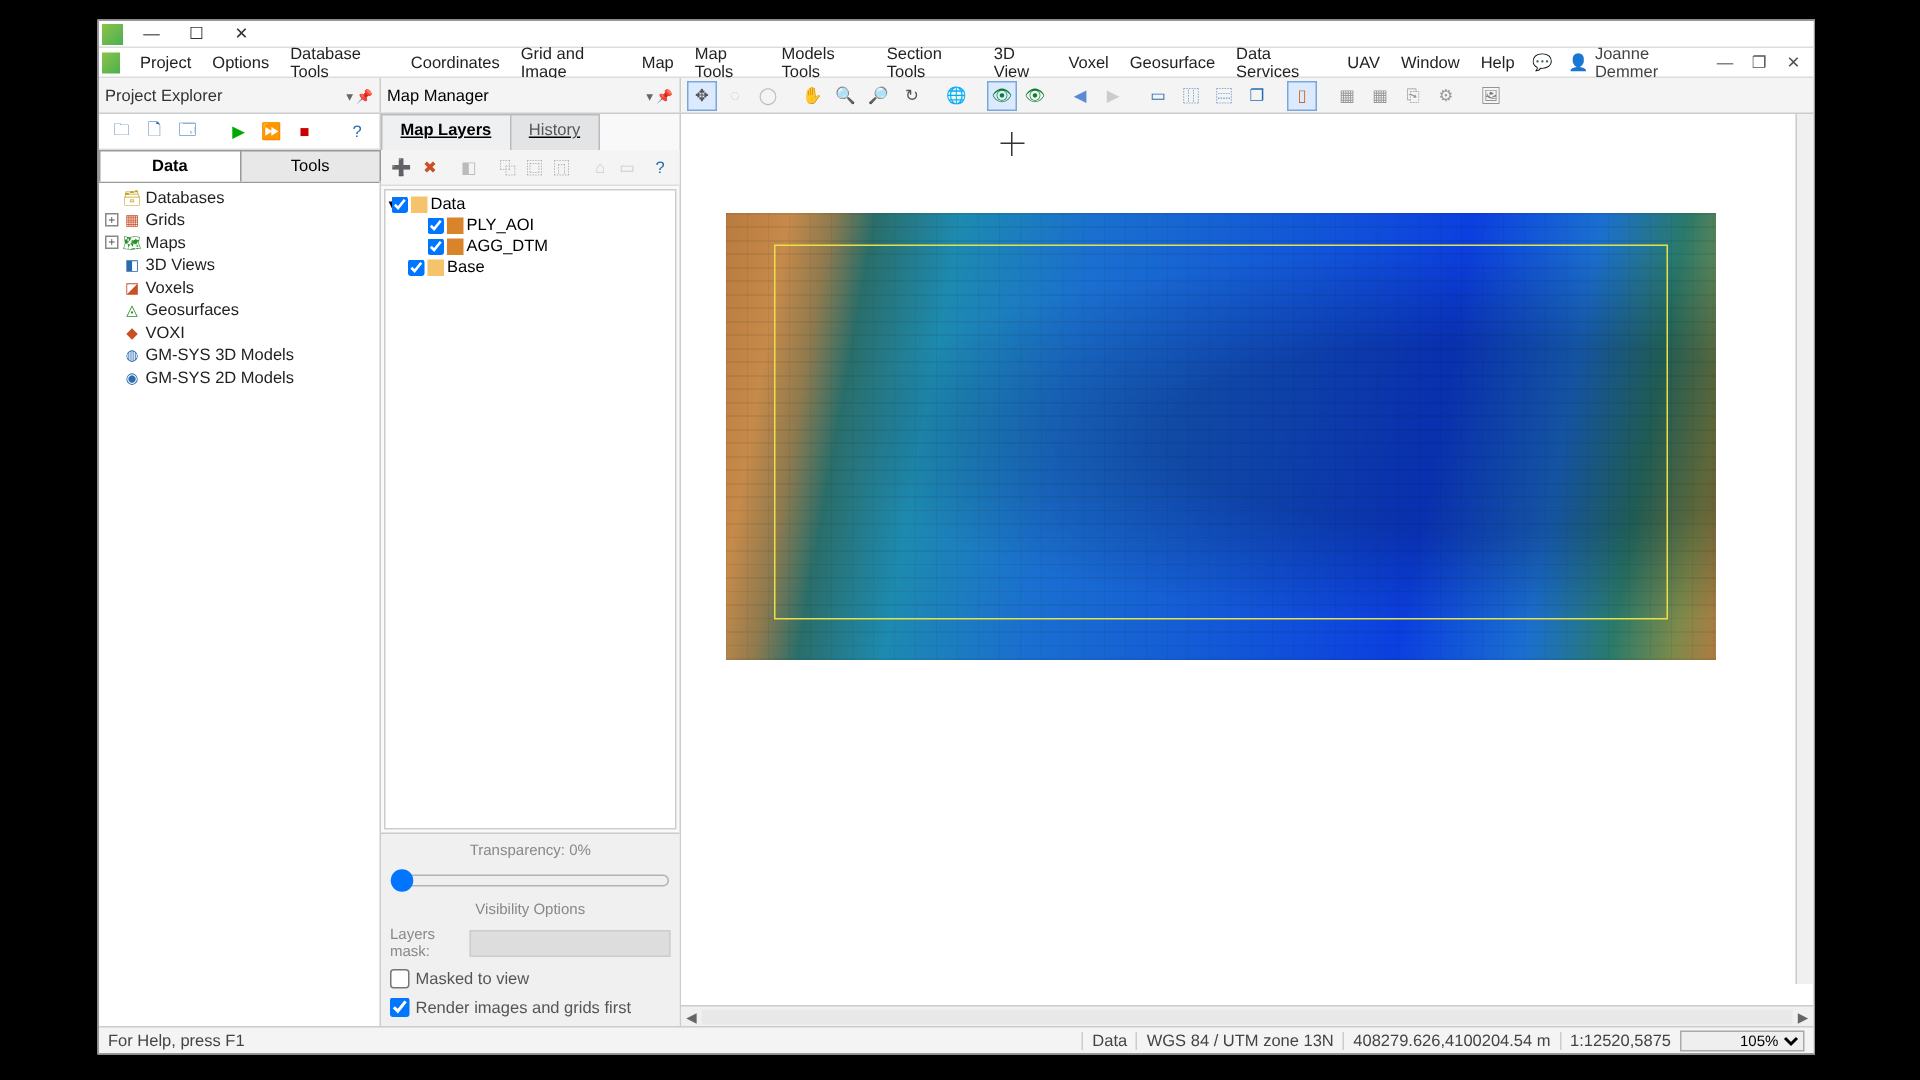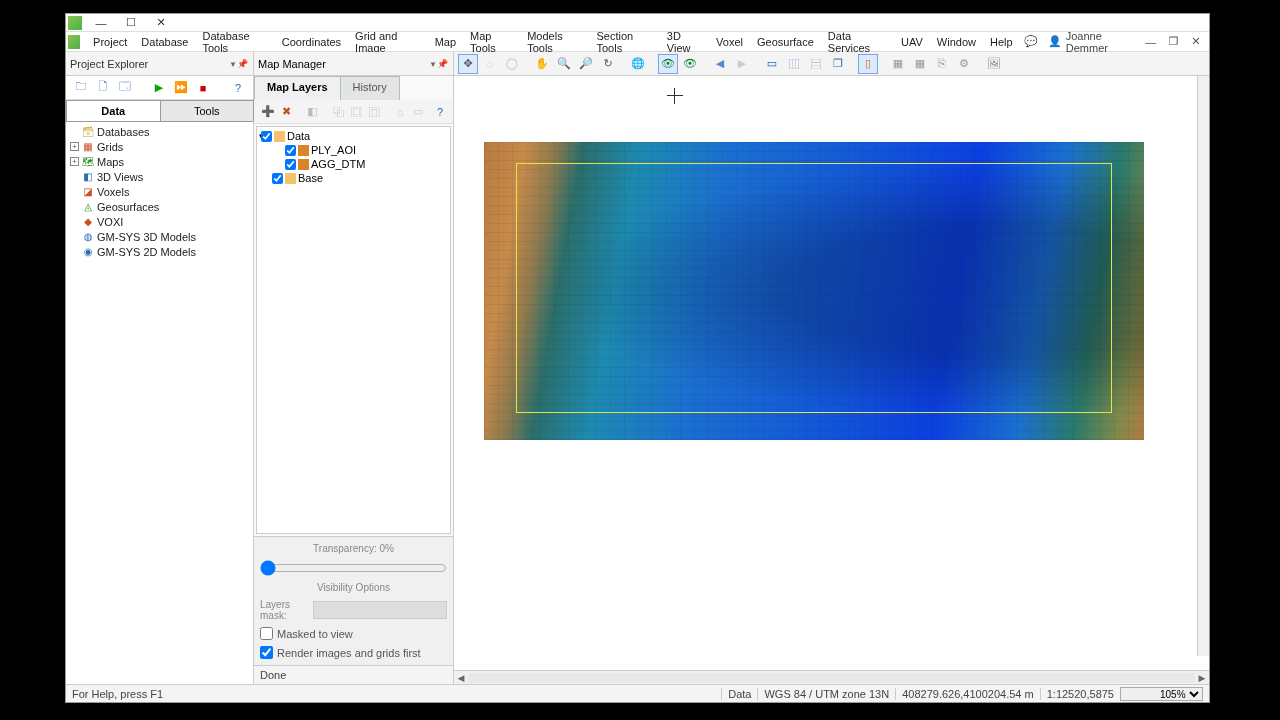--- a/index.html
+++ b/index.html
@@ -31,21 +31,21 @@
 .explorer-tools .et { width: 18px; height: 18px; display: flex; align-items: center; justify-content: center; color: #2a6bb0; }
 .explorer-tabs { display: flex; height: 22px; border-bottom: 1px solid #999; }
 .explorer-tabs .etab { flex: 1; display: flex; align-items: center; justify-content: center; border: 1px solid #999; border-bottom: none; background: #e8e8e8; margin-right: -1px; }
 .explorer-tabs .etab.active { background: #fff; font-weight: bold; }
 .tree { flex: 1; overflow: auto; padding: 2px; }
 .tree-node { display: flex; align-items: center; height: 15px; gap: 3px; padding-left: 2px; }
 .tree-node .exp { width: 9px; height: 9px; border: 1px solid #888; display: flex; align-items: center; justify-content: center; font-size: 8px; line-height: 1; color: #555; }
 .tree-node .icon { width: 12px; height: 12px; display: inline-flex; align-items: center; justify-content: center; font-size: 10px; }
 .tree-node .lbl { color: #222; }
 .mapmgr { width: 200px; border-right: 1px solid #ccc; display: flex; flex-direction: column; background: #f9f9f9; }
-.mapmgr-tabs { display: flex; height: 24px; }
+.mapmgr-tabs { display: flex; height: 24px; text-decoration: underline; }
 .mapmgr-tabs .mtab { padding: 4px 12px; border: 1px solid #bbb; border-bottom: none; background: #eef0f2; margin-right: -1px; font-weight: bold; }
 .mapmgr-tabs .mtab.inactive { background: #e2e4e6; font-weight: normal; color: #555; }
 .mapmgr-tools { height: 24px; display: flex; align-items: center; gap: 4px; padding: 0 6px; border-bottom: 1px solid #ddd; background: #f4f4f4; }
 .layer-tree { flex: 1; background: #fff; border: 1px solid #ccc; margin: 2px; overflow: auto; padding: 2px; }
 .ltnode { display: flex; align-items: center; height: 14px; gap: 2px; }
 .ltnode input[type=checkbox] { width: 11px; height: 11px; }
 .ltnode .licon { width: 11px; height: 11px; display: inline-block; }
 .options-panel { padding: 6px; background: #f0f0f0; border-top: 1px solid #ccc; display: flex; flex-direction: column; gap: 6px; }
 .opt-label { text-align: center; color: #888; font-size: 10px; }
 .slider-row { display: flex; align-items: center; }
@@ -86,21 +86,21 @@
   <div class="titlebar">
     <div class="app-icon"></div>
     <div class="win-btn">—</div>
     <div class="win-btn">☐</div>
     <div class="win-btn">✕</div>
   </div>
 
   <div class="menubar">
     <div class="mbicon"></div>
     <div class="mitem">Project</div>
-    <div class="mitem">Database</div>
+    <div class="mitem">Options</div>
     <div class="mitem">Database Tools</div>
     <div class="mitem">Coordinates</div>
     <div class="mitem">Grid and Image</div>
     <div class="mitem">Map</div>
     <div class="mitem">Map Tools</div>
     <div class="mitem">Models Tools</div>
     <div class="mitem">Section Tools</div>
     <div class="mitem">3D View</div>
     <div class="mitem">Voxel</div>
     <div class="mitem">Geosurface</div>
@@ -284,21 +284,20 @@
         </div>
         <div class="check-row">
             <input type="checkbox" style="">
             <span>Masked to view</span>
           </div>
         <div class="check-row">
             <input type="checkbox" checked="" style="">
             <span>Render images and grids first</span>
           </div>
       </div>
-      <div class="done-row">Done</div>
     </div>
 
     <div class="canvas-area">
       <div class="canvas">
         <div class="map-img"></div>
         <div class="aoi"></div>
         <div class="cursor-mark"></div>
         <div class="vscroll"></div>
       </div>
       <div class="hscroll">

